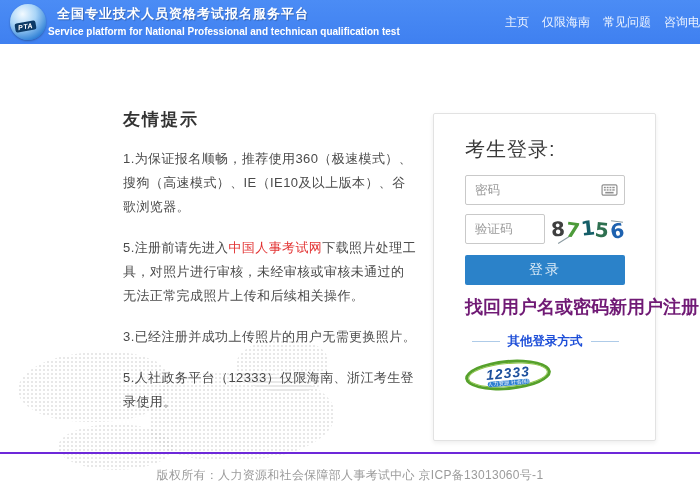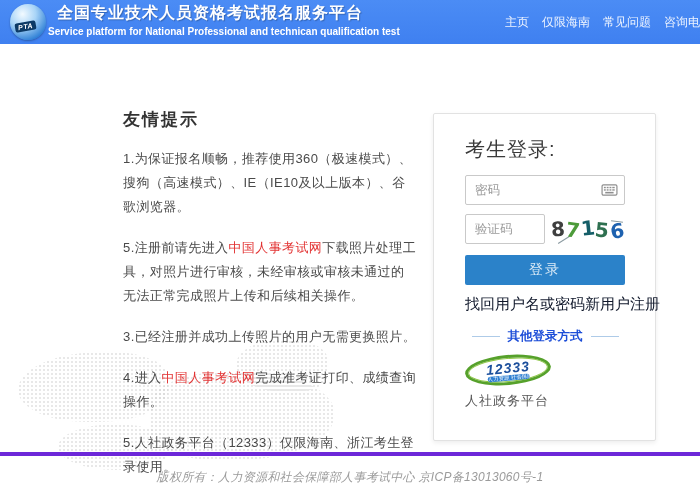--- a/index.html
+++ b/index.html
@@ -20,22 +20,22 @@
     background:radial-gradient(circle at 35% 28%, #f2faff 0%, #a8d4f7 38%, #2f80d6 78%, #1a5fae 100%);
     box-shadow:0 1px 2px rgba(0,0,0,.3);
   }
   .logo-badge .logo-ribbon {
     position:absolute; left:5px; top:18px; padding:0 3px; height:9px; line-height:9px;
     background:#0c3a66; color:#fff; font-size:7px; font-weight:bold; font-style:italic;
     border-radius:2px; transform:rotate(-10deg); letter-spacing:.5px;
   }
   .title-block { position:absolute; left:46px; top:3px; }
   .site-title {
-    margin-left:11px; color:#fff; font-size:16px; font-weight:bold; letter-spacing:1px;
-    text-shadow:1px 1px 1px rgba(0,0,0,.25); line-height:22px;font-family:Liberation Mono, monospace;
+    margin-left:11px; color:#fff; font-size:13px; font-weight:bold; letter-spacing:1px;
+    text-shadow:1px 1px 1px rgba(0,0,0,.25); line-height:22px;
   }
   .site-subtitle {
     margin-left:2px; color:#fff; font-size:10px; font-weight:bold; line-height:13px;
   }
   .header-nav {
     position:absolute; right:-12px; top:0; height:44px; display:flex; align-items:center; gap:13px;
     white-space:nowrap;
   }
   .header-nav a { color:#eef4ff; font-size:12px; text-decoration:none; cursor:pointer; }
 
@@ -90,21 +90,21 @@
   }
   .captcha-box::after {
     content:""; position:absolute; width:12px; border-top:1px solid #8a9aa0;
     right:2px; top:7px; transform:rotate(8deg);
   }
   .login-btn {
     width:100%; height:30px; border:none; border-radius:2px; background:#2b82c9;
     color:#dcebf7; font-size:14px; letter-spacing:2px; cursor:pointer; font-family:Liberation Serif, serif;
   }
   .links-row { display:flex; justify-content:space-between; margin-top:10px; }
-  .links-row a { font-size:15px; font-weight:normal; color:#0f172a; text-decoration:none; cursor:pointer; white-space:nowrap; }
+  .links-row a { font-size:18px; font-weight:bold; color:#701a75; text-decoration:none; cursor:pointer; white-space:nowrap; }
   .divider { display:flex; align-items:center; justify-content:center; gap:8px; margin-top:14px; }
   .divider .line { width:28px; border-top:1px solid #aecbe8; }
   .divider .divider-text { font-size:12.5px; font-weight:bold; color:#1d4ed8; white-space:nowrap; }
   .gov-logo { margin-top:10px; width:90px; cursor:pointer; }
   .gov-ellipse {
     position:relative; width:86px; height:30px; border:3px solid #56a12b; border-radius:50%;
     background:#fff; transform:rotate(-5deg); display:flex; align-items:center; justify-content:center;
     box-shadow:inset 0 0 0 1px #8cc63f;
   }
   .gov-num {
@@ -114,21 +114,21 @@
   .gov-bar {
     position:absolute; bottom:0; left:9px; right:9px; height:8px; line-height:8px;
     background:#2e7fd2; border-radius:4px; color:#fff; text-align:center;
     font-size:8px; white-space:nowrap; overflow:hidden; transform:scale(.68);
   }
   .gov-label { margin-top:7px; font-size:13px; color:#555; letter-spacing:1px; }
 
   
   .footer {
     position:absolute; left:0; top:452px; width:700px; height:39px;
-    border-top:4px solid #6d28d9; text-align:center; background:transparent;font-style:italic;
+    border-top:2px solid #6d28d9; text-align:center; background:transparent;
   }
   .footer span { display:inline-block; margin-top:13px; font-size:12px; color:#9b9b9b; letter-spacing:.3px; }
 </style>
 </head>
 <body>
 
 <div class="header">
   <div class="logo-badge">
     <span class="logo-ribbon">PTA</span>
   </div>
@@ -147,21 +147,20 @@
 <div class="dotblob blob1"></div>
 <div class="dotblob blob2"></div>
 <div class="dotblob blob3"></div>
 <div class="dotblob blob4"></div>
 
 <div class="tips">
   <h2>友情提示</h2>
   <p><span>1.为保证报名顺畅，推荐使用360（极速模式）、搜狗（高速模式）、IE（IE10及以上版本）、谷歌浏览器。</span></p>
   <p><span>5.注册前请先进入</span><a>中国人事考试网</a><span>下载照片处理工具，对照片进行审核，未经审核或审核未通过的无法正常完成照片上传和后续相关操作。</span></p>
   <p><span>3.已经注册并成功上传照片的用户无需更换照片。</span></p>
-  <p><span>4.进入</span><a>中国人事考试网</a><span>完成准考证打印、成绩查询操作。</span></p>
   <p><span>5.人社政务平台（12333）仅限海南、浙江考生登录使用。</span></p>
 </div>
 
 <div class="login-panel">
   <div class="login-heading">考生登录:</div>
 
 
   <div class="field">
     <input type="password" placeholder="密码" style="">
     <span class="field-icon">
@@ -207,18 +206,17 @@
     <span class="divider-text">其他登录方式</span>
     <span class="line"></span>
   </div>
 
   <div class="gov-logo">
     <div class="gov-ellipse">
       <span class="gov-num">12333</span>
       <span class="gov-bar">人力资源 社会保障</span>
     </div>
   </div>
-  <div class="gov-label">人社政务平台</div>
 </div>
 
 <div class="footer">
   <span>版权所有：人力资源和社会保障部人事考试中心 京ICP备13013060号-1</span>
 </div>
 
 </body></html>

